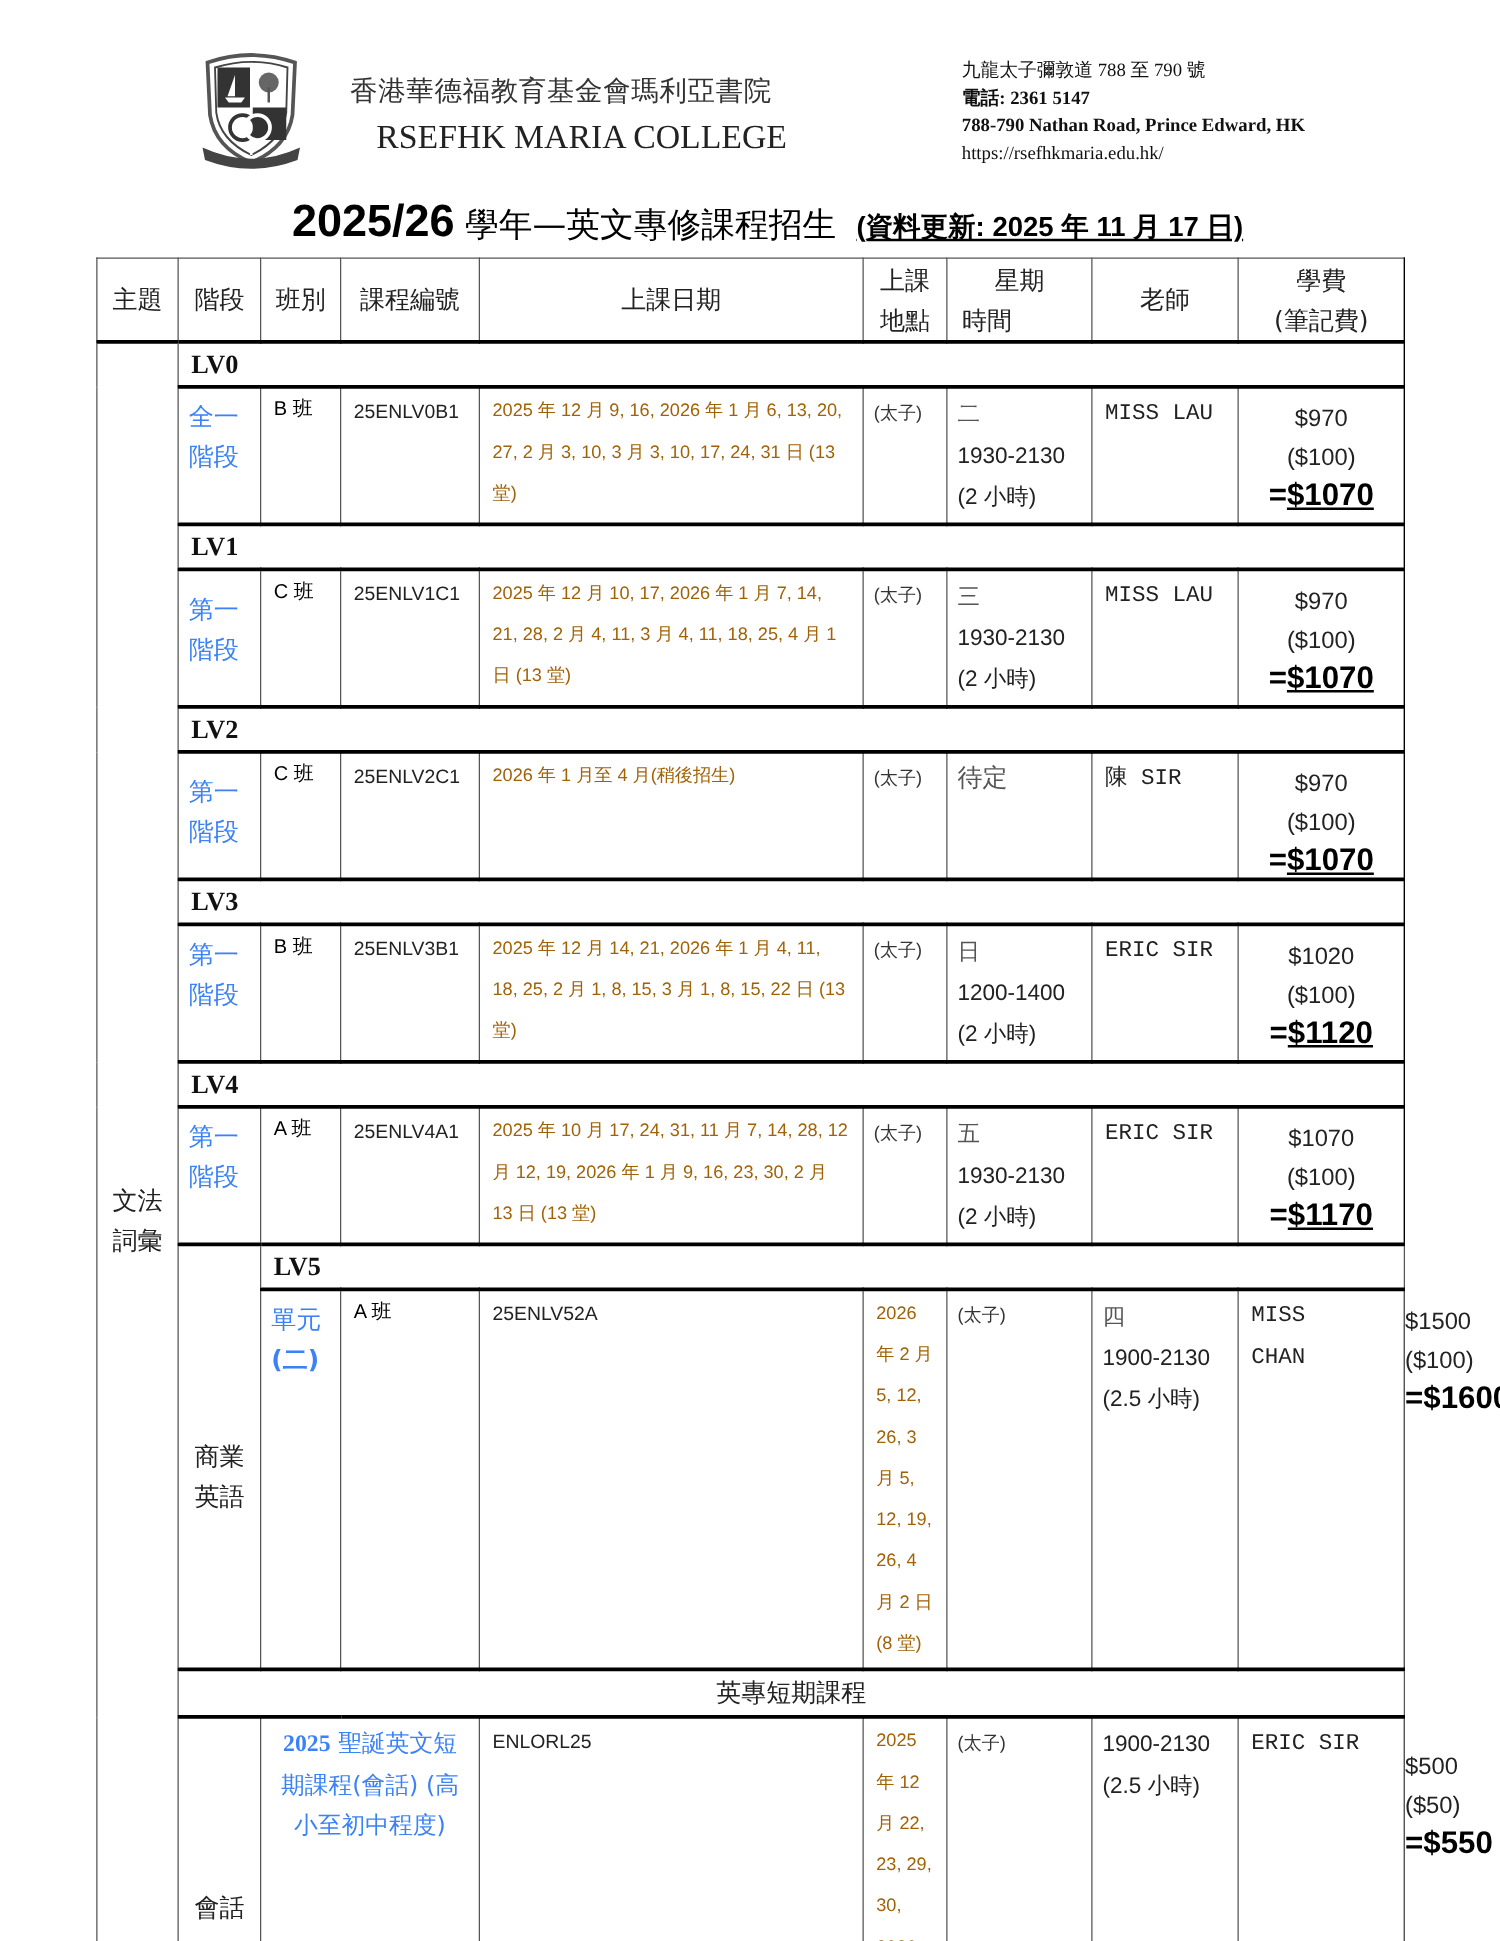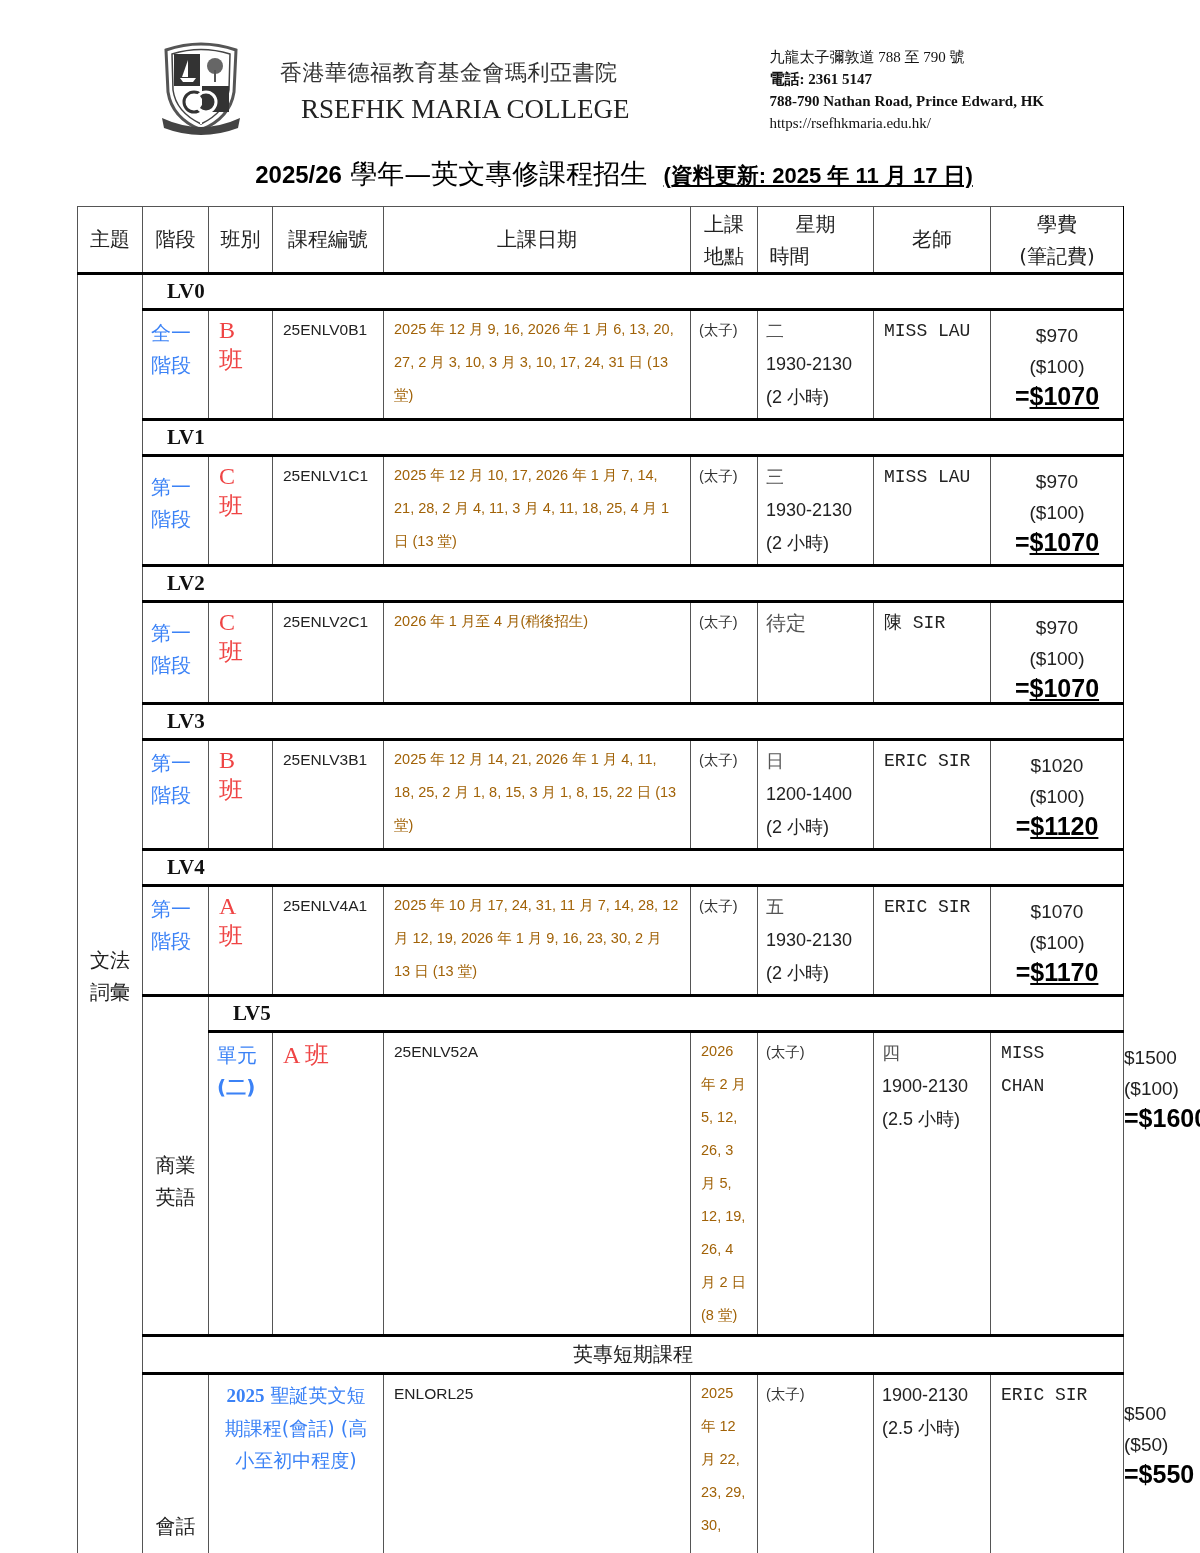--- a/index.html
+++ b/index.html
@@ -7,36 +7,36 @@
   body { position: relative; font-family: "DejaVu Sans", "Liberation Sans", sans-serif; color: #111; overflow: hidden; }
 
   
   .logo { position: absolute; left: 160px; top: 40px; width: 82px; height: 96px; }
   .school-cn { position: absolute; left: 280px; top: 58px; font-family: Liberation Sans, sans-serif; font-size: 22px; color: #333; letter-spacing: 0.5px; }
   .school-en { position: absolute; left: 280px; top: 94px; font-family: "Liberation Serif", "DejaVu Serif", serif; font-size: 27px; color: #222; margin-left: 21px; }
   .address { position: absolute; right: 156px; top: 46px; text-align: left; font-family: "Liberation Serif", "DejaVu Serif", serif; font-size: 15px; line-height: 22px; color: #111; }
   .address .b { font-weight: bold; }
 
   .title { position: absolute; left: 0; width: 1200px; top: 156px; text-align: center; font-size: 26px; color: #000; white-space: nowrap; }
-  .title .yr { font-family: "Liberation Sans", sans-serif; font-weight: bold; font-size: 24px; margin-left: 28px; }
+  .title .yr { font-family: "Liberation Sans", sans-serif; font-weight: bold; font-size: 36px; margin-left: 28px; }
   .title .main { font-family: "DejaVu Sans", sans-serif; font-weight: normal; font-size: 27px; }
   .title .upd { font-family: "Liberation Sans", sans-serif; font-weight: bold; font-size: 22px; text-decoration: underline; margin-left: 8px; }
 
   
   .table-wrap { position: absolute; left: 77px; top: 206px; width: 1046px; }
   table { border-collapse: collapse; width: 1046px; table-layout: fixed; }
   td, th { border: 1px solid #555; vertical-align: top; font-weight: normal; }
   th { font-size: 20px; text-align: center; vertical-align: middle; height: 67px; color: #222; }
   .thick-top { border-top: 3px solid #000; }
   .outer { border: 1.5px solid #000; }
 
-  .level-row td.level { font-family: "Liberation Serif", "DejaVu Serif", serif; font-weight: bold; font-size: 21px; height: 36px; padding: 4px 24px; vertical-align: middle; border-bottom: 3px solid #000; border-top: 3px solid #000; }
+  .level-row td.level { font-family: "Liberation Serif", "DejaVu Serif", serif; font-weight: bold; font-size: 21px; height: 36px; padding: 4px 10px; vertical-align: middle; border-bottom: 3px solid #000; border-top: 3px solid #000; }
   .topic { font-size: 20px; text-align: center; vertical-align: middle !important; color: #222; line-height: 32px; }
   .stage { font-size: 20px; padding: 6px 8px; line-height: 32px; color: #3b82f6; }
-  .cls { font-family: Liberation Serif, serif; font-size: 24px; padding: 6px 10px; color: #ef4444; }
+  .cls { font-family: Liberation Sans, sans-serif; font-size: 16px; padding: 6px 10px; color: #000000; }
   .code { font-family: "Liberation Sans", sans-serif; font-size: 15.5px; padding: 10px 10px; color: #222; }
   .dates { font-family: "Liberation Sans", sans-serif; font-size: 14.5px; line-height: 33px; padding: 2px 10px; color: #a16207; }
   .loc { font-family: "Liberation Sans", sans-serif; font-size: 14.5px; padding: 10px 8px; color: #333; }
   .time { font-family: "Liberation Sans", sans-serif; font-size: 18px; line-height: 33px; padding: 4px 8px; color: #222; }
   .time .gray { color: #555; }
   .teacher { font-family: Liberation Mono, monospace; font-size: 18px; line-height: 33px; padding: 4px 10px; color: #222; }
   .fee { text-align: center; font-family: "Liberation Sans", sans-serif; padding-top: 8px; color: #222; }
   .fee .base { font-size: 19px; line-height: 33px; }
   .fee .note { font-size: 19px; line-height: 30px; }
   .fee .total { font-size: 25px; font-weight: bold; line-height: 28px; color: #000; }

